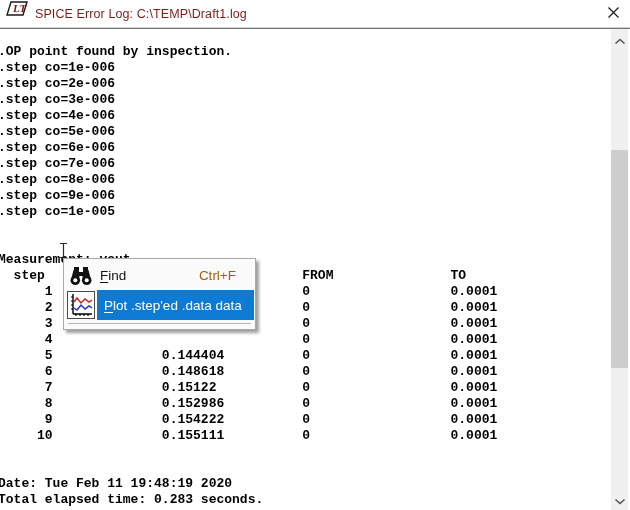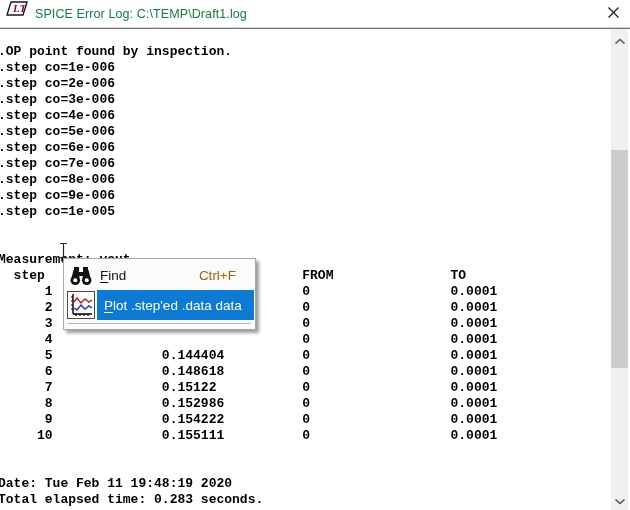--- a/index.html
+++ b/index.html
@@ -8,21 +8,21 @@
     background:#ffffff;font-family:"Liberation Sans",sans-serif;
     -webkit-font-smoothing:antialiased;
   }
   
   .titlebar{
     position:absolute;top:0;left:0;right:0;height:28px;
     background:#ffffff;border-bottom:1px solid #d2d2d2;
     display:flex;align-items:center;box-sizing:border-box;
   }
   .app-icon{width:22px;height:20px;margin:0 7px 8px 6px;flex:0 0 auto;}
-  .win-title{font-size:12.5px;color:#15803d;letter-spacing:.1px;}
+  .win-title{font-size:12.5px;color:#7f1d1d;letter-spacing:.1px;}
   .close-btn{
     margin-left:auto;width:34px;height:26px;border:none;background:transparent;
     display:flex;align-items:center;justify-content:center;padding:0;cursor:default;
   }
   
   .content{
     position:absolute;top:28px;left:0;right:0;bottom:0;
     border-top:1px solid #737373;background:#fff;overflow:hidden;
   }
   .logpre{

